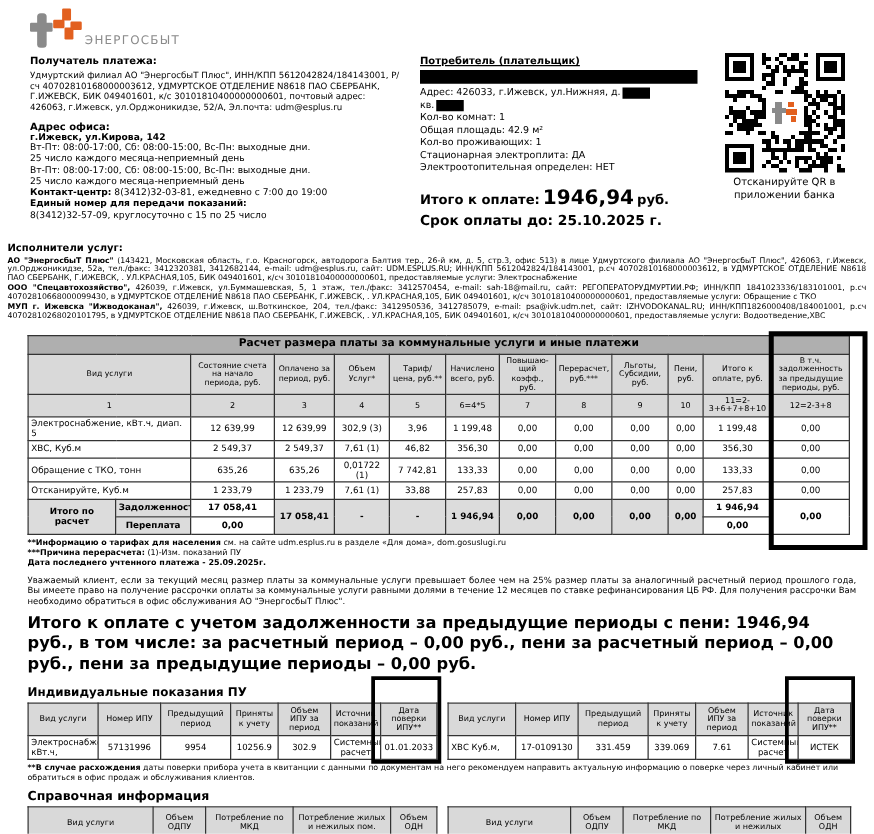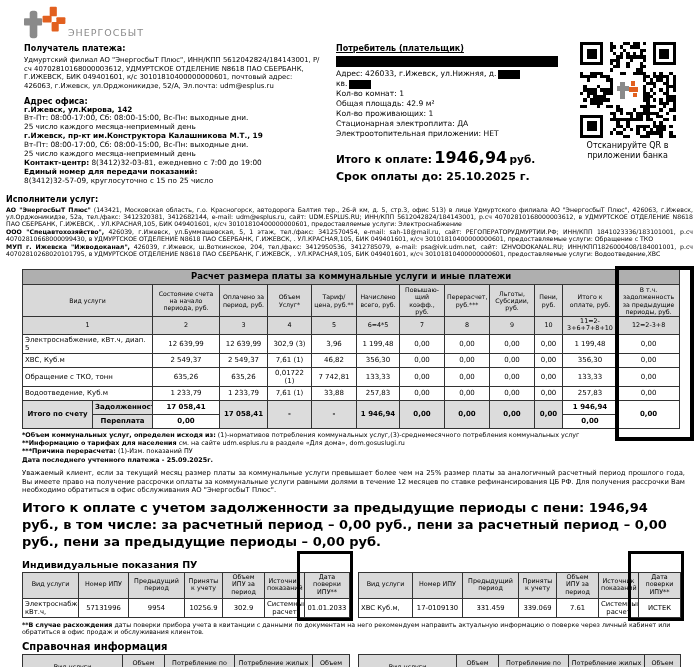--- a/index.html
+++ b/index.html
@@ -95,41 +95,40 @@
 
 <div class="info-row" data-name="info-row">
   <div class="recipient" data-name="payment-recipient-section">
     <div class="sec-h" data-name="recipient-heading" data-bind="recipient.heading">Получатель платежа:</div>
     <div class="small-par" data-name="recipient-details" data-bind="recipient.details">Удмуртский филиал АО "ЭнергосбыТ Плюс", ИНН/КПП  5612042824/184143001, Р/сч 40702810168000003612, УДМУРТСКОЕ ОТДЕЛЕНИЕ N8618 ПАО СБЕРБАНК, Г.ИЖЕВСК, БИК 049401601, к/с 30101810400000000601, почтовый адрес: 426063, г.Ижевск, ул.Орджоникидзе, 52/А, Эл.почта: udm@esplus.ru</div>
     <div class="sec-h" data-name="office-address-heading" data-bind="recipient.office_heading" style="margin-bottom:0;">Адрес офиса:</div>
     <div class="office" data-name="office-address-lines">
         <div data-name="text-line"><b>г.Ижевск, ул.Кирова, 142</b></div>
         <div data-name="text-line">Вт-Пт: 08:00-17:00, Сб: 08:00-15:00, Вс-Пн: выходные дни.</div>
         <div data-name="text-line">25 число каждого месяца-неприемный день</div>
-        <div data-name="text-line"><b>г.Ижевск, пр-кт им.Конструктора Калашникова М.Т., 19</b></div>
         <div data-name="text-line">Вт-Пт: 08:00-17:00, Сб: 08:00-15:00, Вс-Пн: выходные дни.</div>
         <div data-name="text-line">25 число каждого месяца-неприемный день</div>
         <div data-name="text-line"><b>Контакт-центр:</b> 8(3412)32-03-81, ежедневно с 7:00 до 19:00</div>
         <div data-name="text-line"><b>Единый номер для передачи показаний:</b></div>
         <div data-name="text-line">8(3412)32-57-09, круглосуточно с 15 по 25 число</div>
       </div>
   </div>
   <div class="consumer" data-name="consumer-section">
     <span class="consumer-h" data-name="consumer-heading" data-bind="consumer.heading">Потребитель (плательщик)</span>
     <span class="redact name-redact" data-name="consumer-name-redaction"></span>
     <div class="addr" data-name="consumer-address">
       <span data-bind="consumer.address_line1" data-name="address-line1">Адрес: 426033, г.Ижевск, ул.Нижняя, д.</span><span class="redact" data-name="house-number-redaction"></span><br>
       <span data-bind="consumer.address_line2" data-name="address-line2">кв.</span><span class="redact" data-name="apartment-number-redaction"></span>
     </div>
     <div data-name="consumer-attributes">
         <div data-name="text-line">Кол-во комнат: 1</div>
         <div data-name="text-line">Общая площадь: 42.9 м²</div>
         <div data-name="text-line">Кол-во проживающих: 1</div>
         <div data-name="text-line">Стационарная электроплита: ДА</div>
-        <div data-name="text-line">Электроотопительная приложении: НЕТ</div>
+        <div data-name="text-line">Электроотопительная определен: НЕТ</div>
       </div>
     <div class="totals" data-name="total-due-block">
       <span class="lbl" data-name="total-due-label" data-bind="consumer.total_label">Итого к оплате:</span>
       <span class="amount" data-name="total-due-amount" data-bind="consumer.total_value">1946,94</span>
       <span class="unit" data-name="total-due-unit" data-bind="consumer.total_unit">руб.</span>
       <div class="due" data-name="due-date-line" data-bind="consumer.due_line">Срок оплаты до: 25.10.2025 г.</div>
     </div>
   </div>
   <div class="qr-block" data-name="qr-section">
     <svg data-name="qr-code" width="96" height="96" viewBox="0 0 29 29" shape-rendering="crispEdges">
@@ -511,37 +510,37 @@
           <td data-name="table-cell">7 742,81</td>
           <td data-name="table-cell">133,33</td>
           <td data-name="table-cell">0,00</td>
           <td data-name="table-cell">0,00</td>
           <td data-name="table-cell">0,00</td>
           <td data-name="table-cell">0,00</td>
           <td data-name="table-cell">133,33</td>
           <td data-name="table-cell">0,00</td>
         </tr>
         <tr data-name="table-row">
-          <td data-name="table-cell" colspan="2">Водоотведение, Куб.м</td>
+          <td data-name="table-cell" colspan="2">Отсканируйте, Куб.м</td>
           <td data-name="table-cell">1 233,79</td>
           <td data-name="table-cell">1 233,79</td>
           <td data-name="table-cell">7,61 (1)</td>
           <td data-name="table-cell">33,88</td>
           <td data-name="table-cell">257,83</td>
           <td data-name="table-cell">0,00</td>
           <td data-name="table-cell">0,00</td>
           <td data-name="table-cell">0,00</td>
           <td data-name="table-cell">0,00</td>
           <td data-name="table-cell">257,83</td>
           <td data-name="table-cell">0,00</td>
         </tr>
       </tbody>
     <tbody data-name="total-rows">
       <tr data-name="total-row-debt">
-        <td rowspan="2" class="g" data-name="total-label" data-bind="calc_table.total.label">Итого по счету</td>
+        <td rowspan="2" class="g" data-name="total-label" data-bind="calc_table.total.label">Итого по расчет</td>
         <td class="g" data-name="debt-label" data-bind="calc_table.total.debt_label">Задолженность</td>
         <td class="w" data-name="debt-value" data-bind="calc_table.total.debt_value">17 058,41</td>
         <td rowspan="2" class="g" data-name="total-paid" data-bind="calc_table.total.paid">17 058,41</td>
         <td rowspan="2" class="g" data-name="total-dash-volume" data-bind="calc_table.total.dash1">-</td>
         <td rowspan="2" class="g" data-name="total-dash-tariff" data-bind="calc_table.total.dash2">-</td>
         <td rowspan="2" class="g" data-name="total-accrued" data-bind="calc_table.total.accrued">1 946,94</td>
         <td rowspan="2" class="g" data-name="total-coeff" data-bind="calc_table.total.col7">0,00</td>
         <td rowspan="2" class="g" data-name="total-recalc" data-bind="calc_table.total.col8">0,00</td>
         <td rowspan="2" class="g" data-name="total-subsidy" data-bind="calc_table.total.col9">0,00</td>
         <td rowspan="2" class="g" data-name="total-penalty" data-bind="calc_table.total.col10">0,00</td>
@@ -552,21 +551,20 @@
         <td class="g" data-name="overpay-label" data-bind="calc_table.total.overpay_label">Переплата</td>
         <td class="w" data-name="overpay-value" data-bind="calc_table.total.overpay_value">0,00</td>
         <td class="w" data-name="total-overpay" data-bind="calc_table.total.total_overpay">0,00</td>
       </tr>
     </tbody>
   </table>
   <div class="hl-box hl-main" data-name="debt-column-highlight-box"></div>
 </div>
 
 <div class="fnotes" data-name="table-footnotes">
-    <div data-name="text-line"><b>*Объем коммунальных услуг, определен исходя из:</b> (1)-нормативов потребления коммунальных услуг,(3)-среднемесячного потребления коммунальных услуг</div>
     <div data-name="text-line"><b>**Информацию о тарифах для населения</b> см. на сайте udm.esplus.ru в разделе «Для дома», dom.gosuslugi.ru</div>
     <div data-name="text-line"><b>***Причина перерасчета:</b> (1)-Изм. показаний ПУ</div>
     <div data-name="text-line"><b>Дата последнего учтенного платежа - 25.09.2025г.</b></div>
   </div>
 
 <div class="notice" data-name="installment-notice" data-bind="notice">Уважаемый клиент, если за текущий месяц размер платы за коммунальные услуги превышает более чем на 25% размер платы за аналогичный расчетный период прошлого года, Вы имеете право на получение рассрочки оплаты за коммунальные услуги равными долями в течение 12 месяцев по ставке рефинансирования ЦБ РФ. Для получения рассрочки Вам необходимо обратиться в офис обслуживания АО "ЭнергосбыТ Плюс".</div>
 
 <div class="total-line" data-name="grand-total-line" data-bind="total_line">Итого к оплате с учетом задолженности за предыдущие периоды с пени: 1946,94 руб., в том числе: за расчетный период – 0,00 руб., пени за расчетный период – 0,00 руб., пени за предыдущие периоды – 0,00 руб.</div>
 
 <div class="sub-h" data-name="meters-heading" data-bind="meters.heading">Индивидуальные показания ПУ</div>

